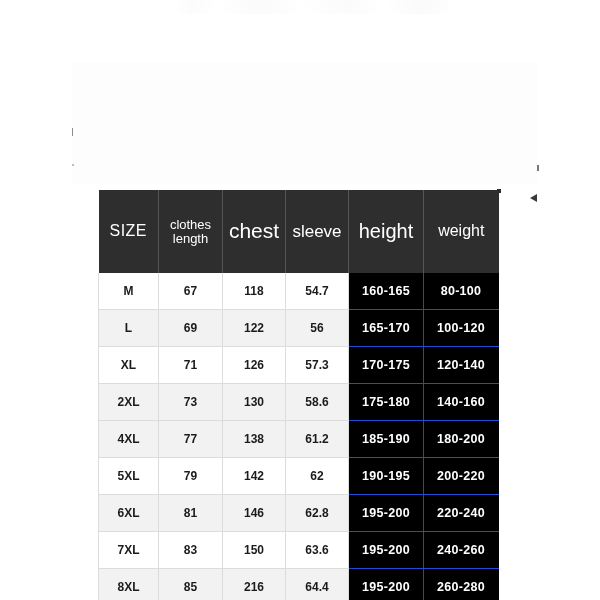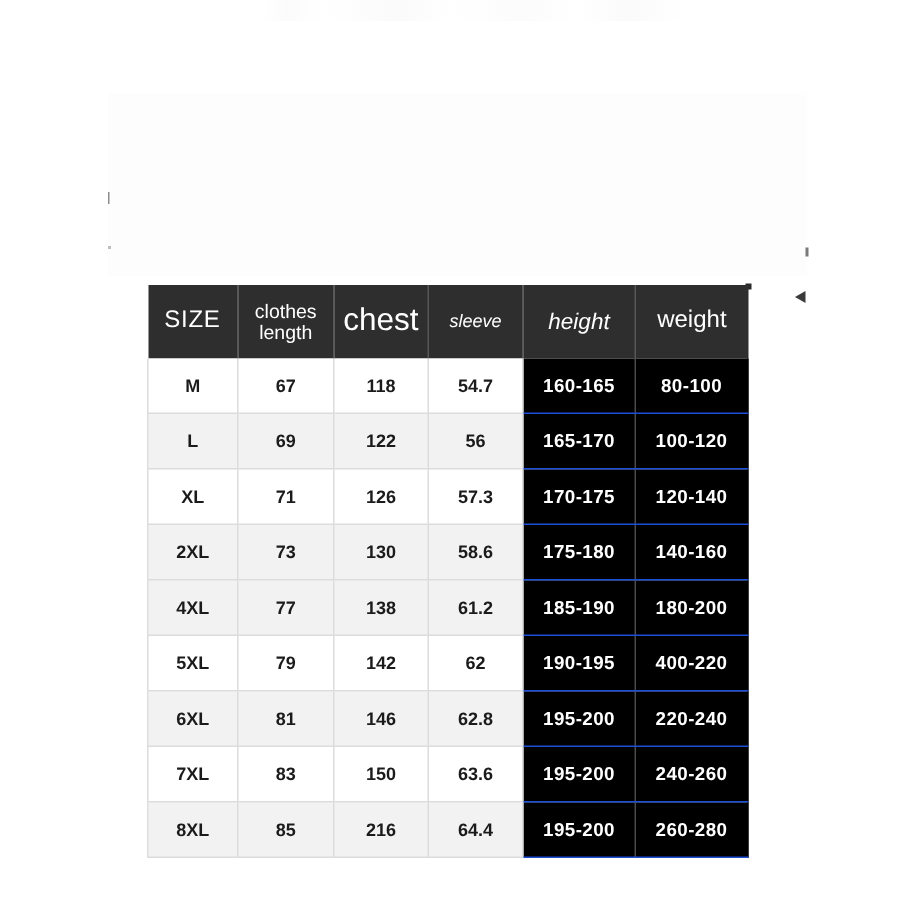--- a/index.html
+++ b/index.html
@@ -101,30 +101,30 @@
   #size-chart col.c-weight   { width: 75px; }
 
   #size-chart thead th {
     background: #2e2e2e;
     color: #ffffff;
     height: 47px;
     font-weight: 400;
     text-align: center;
     vertical-align: middle;
     border-right: 1px solid #565656;
-    padding: 1px 2px;
+    padding: 18px 2px;
     line-height: 1.05;
   }
   #size-chart thead th:last-child { border-right: none; }
 
   .th-size    { font-size: 16px; letter-spacing: 0.5px; }
   .th-length  { font-size: 13px; }
   .th-chest   { font-size: 21px; margin-left: 31px; }
-  .th-sleeve  { font-size: 12px; font-style: italic; }
-  .th-height  { font-size: 15px; font-style: italic; }
+  .th-sleeve  { font-size: 17px; }
+  .th-height  { font-size: 20px; }
   .th-weight  { font-size: 16px; }
 
   .th-length span { display: block; }
 
   #size-chart tbody td {
     height: 34px;
     text-align: center;
     vertical-align: middle;
     font-size: 12px;
     font-weight: bold;
@@ -226,21 +226,21 @@
         <td>61.2</td>
         <td class="dark">185-190</td>
         <td class="dark last">180-200</td>
       </tr>
       <tr class="row-odd">
         <td>5XL</td>
         <td>79</td>
         <td>142</td>
         <td>62</td>
         <td class="dark">190-195</td>
-        <td class="dark last">400-220</td>
+        <td class="dark last">200-220</td>
       </tr>
       <tr class="row-even">
         <td>6XL</td>
         <td>81</td>
         <td>146</td>
         <td>62.8</td>
         <td class="dark">195-200</td>
         <td class="dark last">220-240</td>
       </tr>
       <tr class="row-odd">

